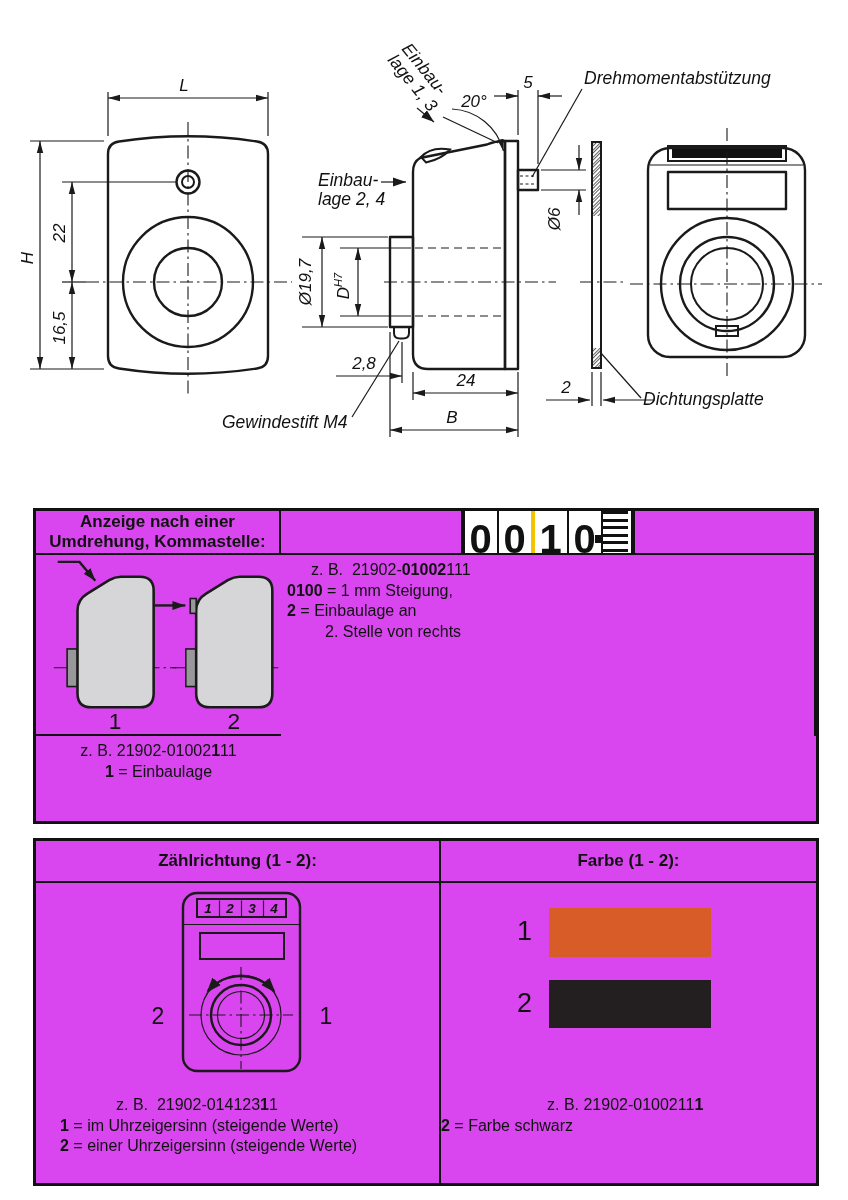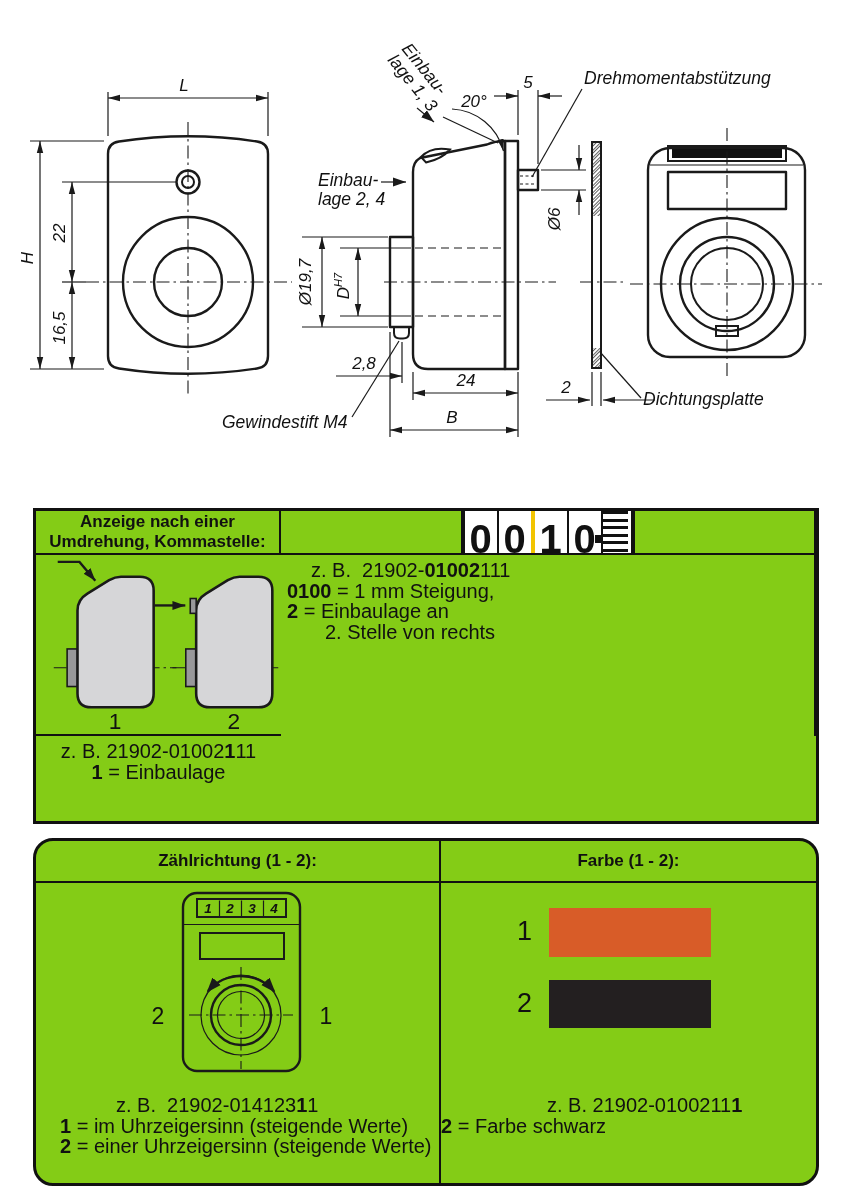--- a/index.html
+++ b/index.html
@@ -12,32 +12,32 @@
   svg .cl{fill:none;stroke:#1a1a1a;stroke-width:1.1;stroke-dasharray:13 4 2.5 4;}
   svg .dsh{fill:none;stroke:#1a1a1a;stroke-width:1.2;stroke-dasharray:8 5;}
   svg .dimtxt{font:italic 17px "Liberation Sans",sans-serif;fill:#111;}
   svg .lbltxt{font:italic 17.5px "Liberation Sans",sans-serif;fill:#111;}
   svg .numtxt{font:23px "Liberation Sans",sans-serif;fill:#111;}
   svg .minidig{font:italic 700 13.5px "Liberation Sans",sans-serif;fill:#111;}
   svg .grayshape{fill:#d6d6d8;stroke:#1a1a1a;stroke-width:2.6;stroke-linejoin:round;}
   svg .darktab{fill:#98989a;stroke:#1a1a1a;stroke-width:1.6;}
   svg .boldarrow{fill:none;stroke:#1a1a1a;stroke-width:2.4;}
   .drawing{position:absolute;left:0;top:0;}
-  .tbl{position:absolute;border:3px solid #111;display:grid;background:#84cc16;}
+  .tbl{position:absolute;border:3px solid #111;display:grid;background:#d946ef;}
   .tbl-options{left:33px;top:508px;width:780px;height:310px;
                grid-template-columns:245px 1fr;grid-template-rows:44px 181px 1fr;}
   .tbl-bottom{left:33px;top:838px;width:780px;height:342px;
-              grid-template-columns:405px 1fr;grid-template-rows:42px 1fr;border-radius:20px;}
+              grid-template-columns:405px 1fr;grid-template-rows:42px 1fr;}
   .cell{position:relative;overflow:hidden;}
   .br{border-right:2.5px solid #111;}
   .bb{border-bottom:2.5px solid #111;}
   .hdr{display:flex;flex-direction:column;align-items:center;justify-content:center;
        font-weight:700;font-size:17px;line-height:1.15;text-align:center;}
   .bodycell{display:flex;align-items:center;justify-content:center;}
-  .fl{font-size:20px;line-height:20.5px;white-space:pre;}
+  .fl{font-size:16px;line-height:20.5px;white-space:pre;}
   .fl b{font-weight:700;}
   .footpad{padding-top:5px;}
   .centered{text-align:center;}
   
   .counter{width:166px;height:62px;border:4px solid #111;background:#fff;
            display:flex;align-items:stretch;margin-top:14px;}
   .cdigit{width:32px;display:flex;align-items:center;justify-content:center;
           font:700 40px/1 "Liberation Sans",sans-serif;border-right:2px solid #111;}
   .cdigit.nr{border-right:0;}
   .ybar{width:4px;}

